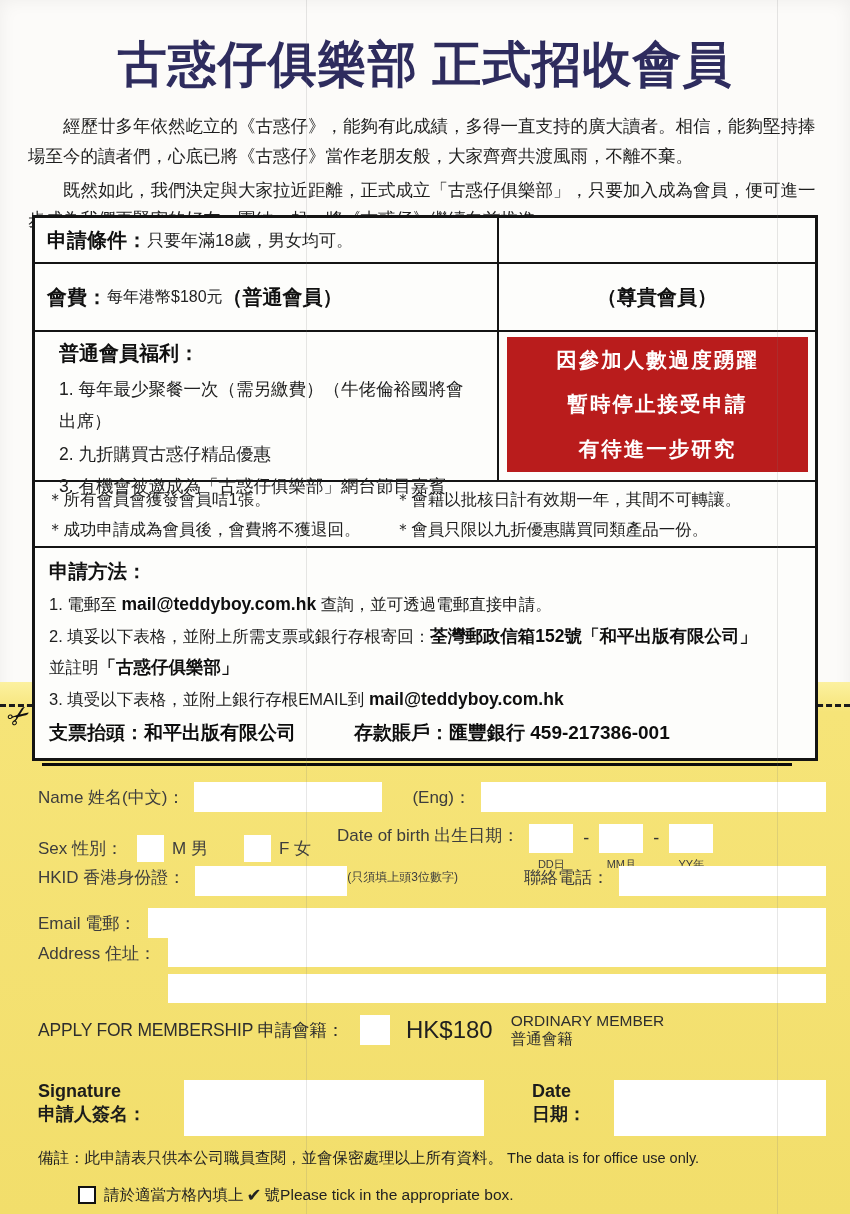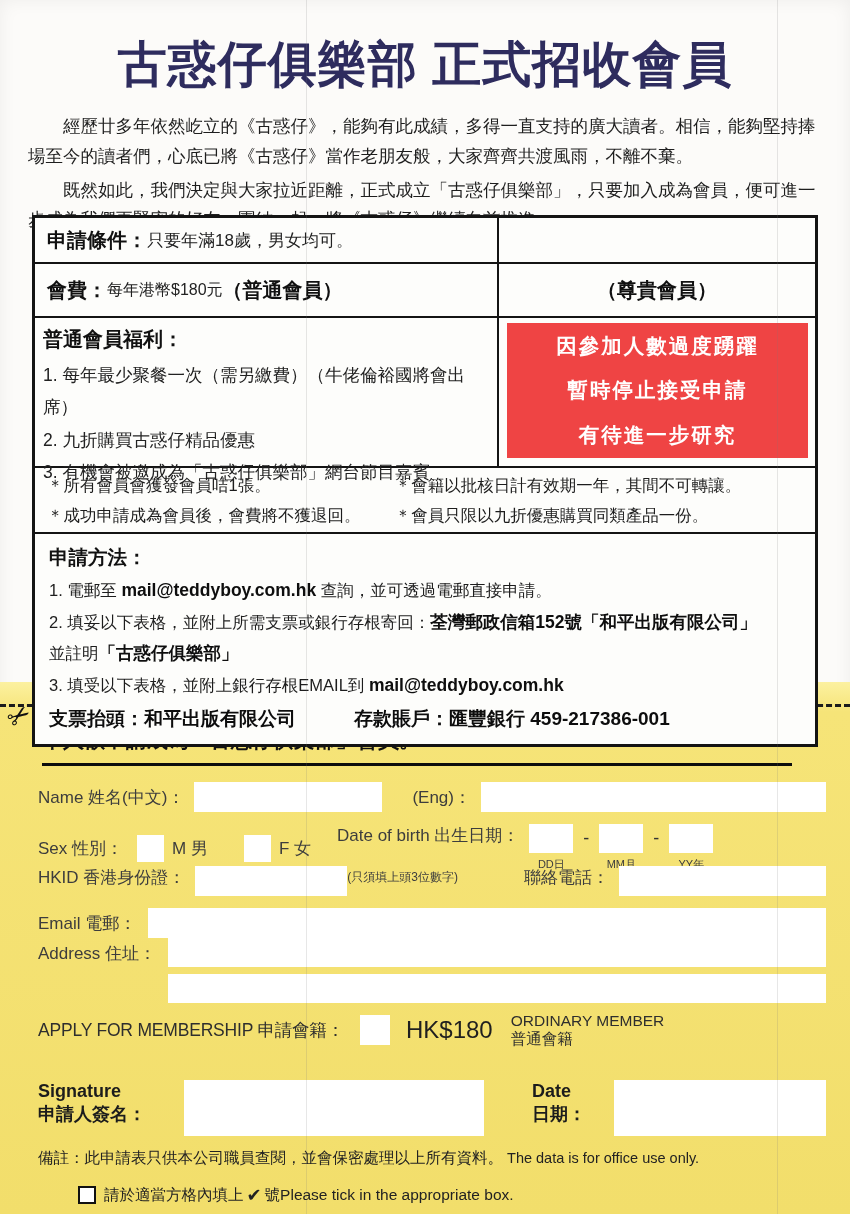--- a/index.html
+++ b/index.html
@@ -28,32 +28,32 @@
 
   .info-table {
     position:absolute; left:32px; top:215px; width:786px;
     border:3px solid #141414; background:#fdfdfb; z-index:5;
   }
   .trow { display:flex; border-top:2.5px solid #141414; }
   .trow:first-child { border-top:none; }
   .cell-l { width:59.5%; border-right:2.5px solid #141414; padding:7px 12px; display:flex; align-items:center; flex-wrap:wrap; }
   .cell-r { flex:1; display:flex; align-items:center; justify-content:center; }
   .r1 { height:44px; }
-  .r2 { height:54px; }
+  .r2 { height:68px; }
   .r3 { height:150px; }
   .lbl-big { font-weight:bold; font-size:20px; color:#111; }
   .txt { font-size:17px; color:#222; }
   .fee-normal { font-size:16px; color:#222; }
   .vip { font-weight:bold; font-size:20px; color:#111; }
-  .benefits { display:block; padding:8px 8px; }
+  .benefits { display:block; padding:8px 24px; }
   .benefits-title { font-weight:bold; font-size:20px; color:#111; margin-bottom:6px; }
   .benefit-item { font-size:17.5px; color:#222; line-height:1.85; }
   .notice-box {
     margin:5px 7px 8px 8px; flex:1; align-self:stretch;
-    background:#ef4444; color:#fff; display:flex; flex-direction:column;
+    background:#b91c1c; color:#fff; display:flex; flex-direction:column;
     align-items:center; justify-content:center;
   }
   .notice-line { font-weight:bold; font-size:20.5px; letter-spacing:2px; line-height:2.15; }
   .notes-row { display:grid; grid-template-columns:46% 54%; padding:7px 12px 5px; row-gap:8px; }
   .note-item { font-size:16.5px; color:#1d1d1d; }
   .apply-block { padding:10px 14px 12px; }
   .apply-title { font-weight:bold; font-size:19.5px; color:#111; margin-bottom:4px; }
   .apply-line { font-size:16.5px; color:#1d1d1d; line-height:1.8; }
   .apply-line b { font-size:17.5px; color:#0e0e0e; }
   .payee-line { font-weight:bold; font-size:19px; color:#0d0d0d; margin-top:5px; }

